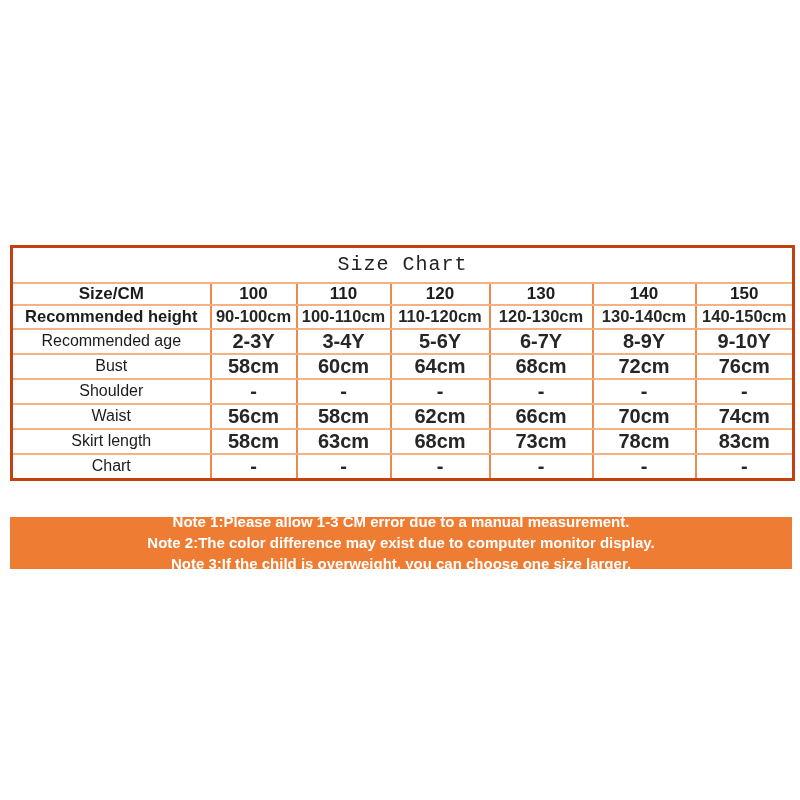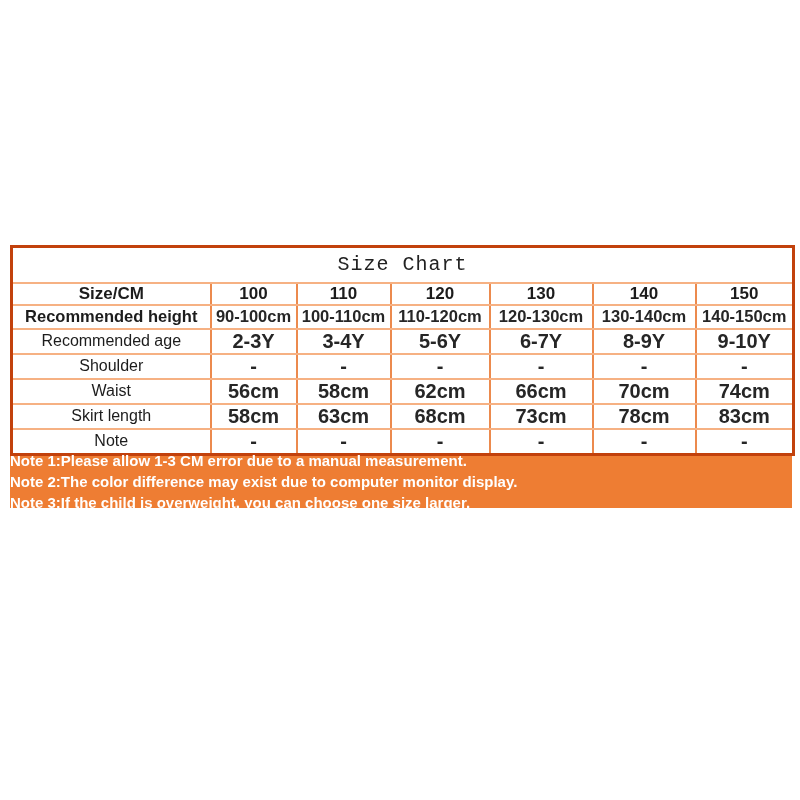--- a/index.html
+++ b/index.html
@@ -54,20 +54,22 @@
     color:#262626;
   }
 
   .notes-band {
     width:782px;
     height:52px;
     background:#EE7D33;
     display:flex;
     flex-direction:column;
     justify-content:center;
+    align-items:center;
+    margin-top:36px;
   }
   .note-line {
     color:#ffffff;
     font-size:15px;
     font-weight:bold;
     line-height:21px;
     white-space:nowrap;
   }
 </style>
 </head>
@@ -111,20 +113,29 @@
           <tr class="data-row">
             <td class="label-cell">Recommended age</td>
             <td class="value-cell">2-3Y</td>
             <td class="value-cell">3-4Y</td>
             <td class="value-cell">5-6Y</td>
             <td class="value-cell">6-7Y</td>
             <td class="value-cell">8-9Y</td>
             <td class="value-cell">9-10Y</td>
           </tr>
           <tr class="data-row">
+            <td class="label-cell">Bust</td>
+            <td class="value-cell">58cm</td>
+            <td class="value-cell">60cm</td>
+            <td class="value-cell">64cm</td>
+            <td class="value-cell">68cm</td>
+            <td class="value-cell">72cm</td>
+            <td class="value-cell">76cm</td>
+          </tr>
+          <tr class="data-row">
             <td class="label-cell">Shoulder</td>
             <td class="value-cell">-</td>
             <td class="value-cell">-</td>
             <td class="value-cell">-</td>
             <td class="value-cell">-</td>
             <td class="value-cell">-</td>
             <td class="value-cell">-</td>
           </tr>
           <tr class="data-row">
             <td class="label-cell">Waist</td>
@@ -138,21 +149,21 @@
           <tr class="data-row">
             <td class="label-cell">Skirt length</td>
             <td class="value-cell">58cm</td>
             <td class="value-cell">63cm</td>
             <td class="value-cell">68cm</td>
             <td class="value-cell">73cm</td>
             <td class="value-cell">78cm</td>
             <td class="value-cell">83cm</td>
           </tr>
           <tr class="data-row">
-            <td class="label-cell">Note</td>
+            <td class="label-cell">Chart</td>
             <td class="value-cell">-</td>
             <td class="value-cell">-</td>
             <td class="value-cell">-</td>
             <td class="value-cell">-</td>
             <td class="value-cell">-</td>
             <td class="value-cell">-</td>
           </tr>
         </tbody>
     </table>
 

